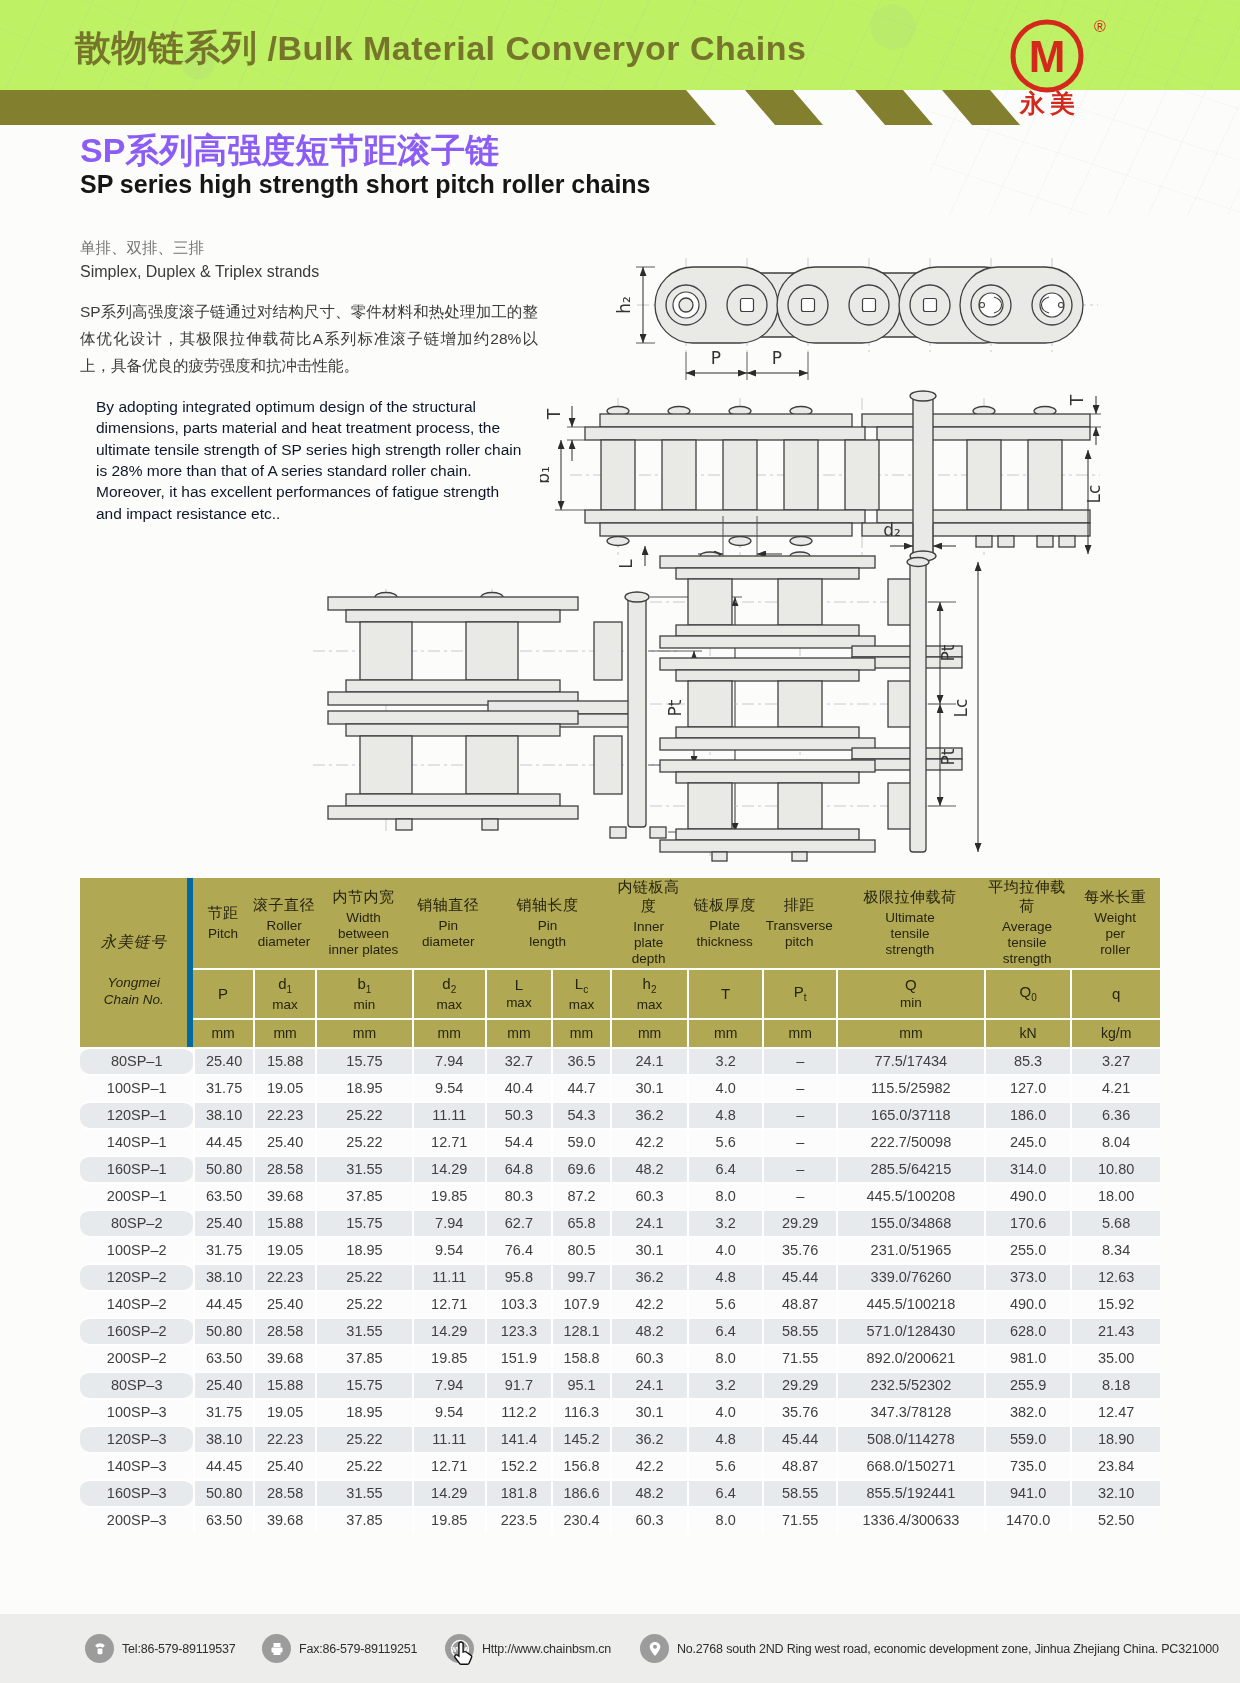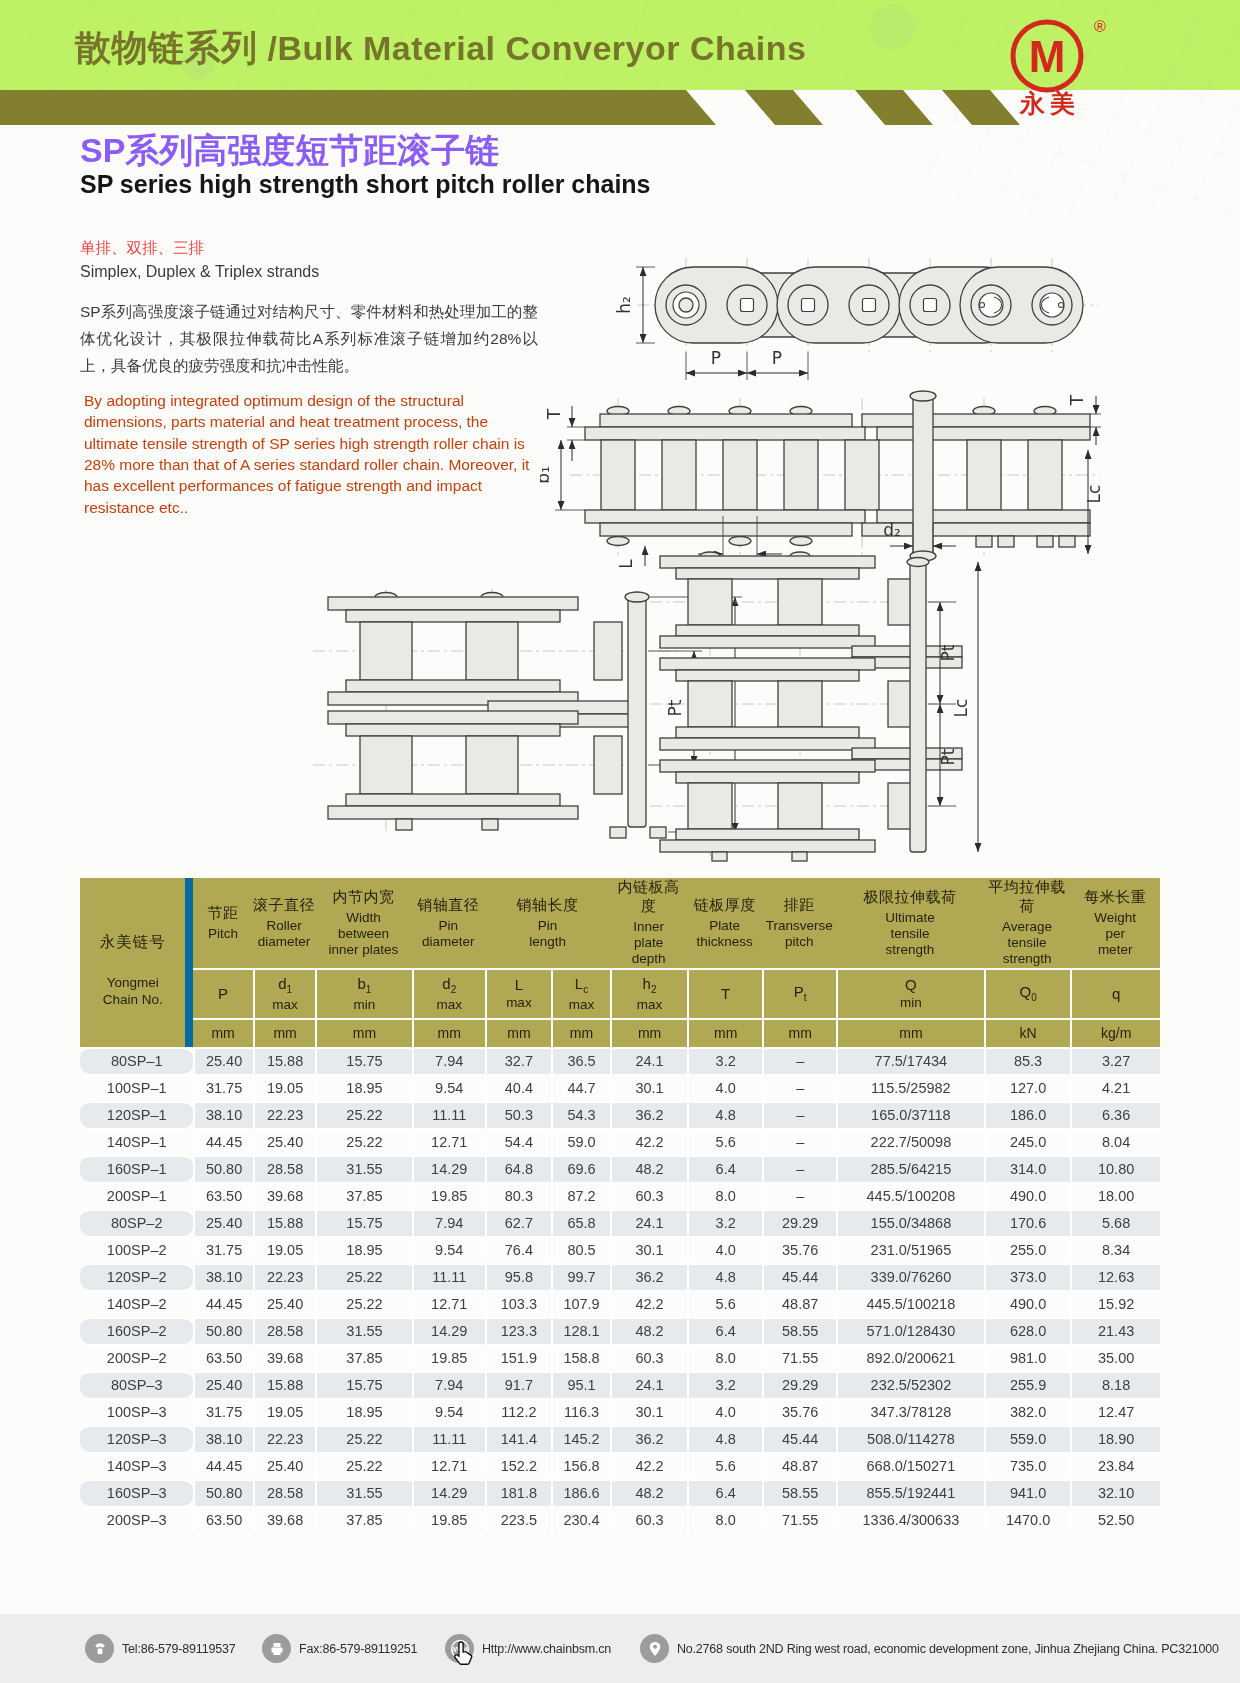--- a/index.html
+++ b/index.html
@@ -24,39 +24,39 @@
   .band .s1{position:absolute;inset:0;background:#827f2e;clip-path:polygon(745px 0,793px 0,823px 100%,775px 100%);}
   .band .s2{position:absolute;inset:0;background:#827f2e;clip-path:polygon(855px 0,903px 0,933px 100%,885px 100%);}
   .band .s3{position:absolute;inset:0;background:#827f2e;clip-path:polygon(942px 0,990px 0,1020px 100%,972px 100%);}
   
   .logo{position:absolute;left:995px;top:12px;width:130px;height:108px;}
   
   .h-zh{position:absolute;left:80px;top:128px;margin:0;font-size:34px;font-weight:bold;color:#8b5cf6;}
   .h-en{position:absolute;left:80px;top:170px;margin:0;font-size:25px;font-weight:bold;color:#161616;}
   
   .intro{position:absolute;left:80px;top:238px;width:458px;}
-  .intro .strands-zh{font-size:15.5px;color:#ef4444;margin:0 0 4px 0;}
+  .intro .strands-zh{font-size:15.5px;color:#737373;margin:0 0 4px 0;}
   .intro .strands-en{font-size:16px;color:#3b3b3b;margin:0 0 18px 0;}
   .intro .p-zh{font-size:15.5px;line-height:1.74;color:#3b3b3b;margin:0 0 10px 0;text-align:justify;}
-  .intro .p-en{font-size:15.5px;line-height:1.38;color:#c2410c;margin:4px;}
+  .intro .p-en{font-size:15.5px;line-height:1.38;color:#0f172a;margin:16px;}
   
   .dia{position:absolute;}
   .fillshape{fill:#e9eae6;stroke:#3f3f3f;stroke-width:1.3;}
   .whiteshape{fill:#ffffff;stroke:#3f3f3f;stroke-width:1.2;}
   .thinline{stroke:#3f3f3f;stroke-width:1.1;fill:none;}
   .cl{stroke:#b7bdc3;stroke-width:.8;fill:none;stroke-dasharray:12 4 3 4;}
   .ext{stroke:#4a4a4a;stroke-width:.9;fill:none;}
   .dim{stroke:#2c2c2c;stroke-width:1;fill:none;}
   .dlabel{font-family:"DejaVu Sans",sans-serif;font-size:17px;fill:#333;}
   
   .tablewrap{position:absolute;left:80px;top:878px;width:1080px;}
   table.spec{width:1080px;table-layout:fixed;border-collapse:separate;border-spacing:0;}
   table.spec th,table.spec td{text-align:center;vertical-align:middle;font-weight:normal;padding:0;}
   thead th{background:#b1a854;color:#26240f;}
-  th.corner{border-right:8px solid #0369a1;vertical-align:top;}
+  th.corner{border-right:6px solid #0369a1;vertical-align:top;font-style:italic;}
   th.corner .czh{font-size:15.5px;font-weight:500;margin-top:16px;letter-spacing:1px;}
   th.corner .cen{font-size:13.5px;margin-top:22px;line-height:1.25;white-space:pre-line;}
   th.grp{vertical-align:top;height:84px;padding-top:7px;}
   th.grp .gzh{font-size:15px;font-weight:500;letter-spacing:.5px;}
   th.grp .gen{font-size:13.5px;line-height:1.2;margin-top:3px;white-space:pre-line;}
   th.sym{height:48px;border-top:2px solid #fff;border-left:2px solid #fff;font-size:15px;line-height:1.15;}
   th.sym:first-child{border-left:none;}
   th.sym sub{font-size:10px;}
   th.sym .lim{font-size:13.5px;}
   th.unit{height:27px;border-top:2px solid #fff;border-left:2px solid #fff;font-size:14px;}
@@ -400,21 +400,21 @@
             <th class="grp" colspan="1">
               <div class="gzh">平均拉伸载荷</div>
               <div class="gen">Average
 tensile
 strength</div>
             </th>
             <th class="grp" colspan="1">
               <div class="gzh">每米长重</div>
               <div class="gen">Weight
 per
-meter</div>
+roller</div>
             </th>
           </tr>
           <tr>
             <th class="sym"><span>P</span></th>
             <th class="sym"><span>d<sub>1</sub></span><br><span class="lim">max</span></th>
             <th class="sym"><span>b<sub>1</sub></span><br><span class="lim">min</span></th>
             <th class="sym"><span>d<sub>2</sub></span><br><span class="lim">max</span></th>
             <th class="sym"><span>L</span><br><span class="lim">max</span></th>
             <th class="sym"><span>L<sub>c</sub></span><br><span class="lim">max</span></th>
             <th class="sym"><span>h<sub>2</sub></span><br><span class="lim">max</span></th>

